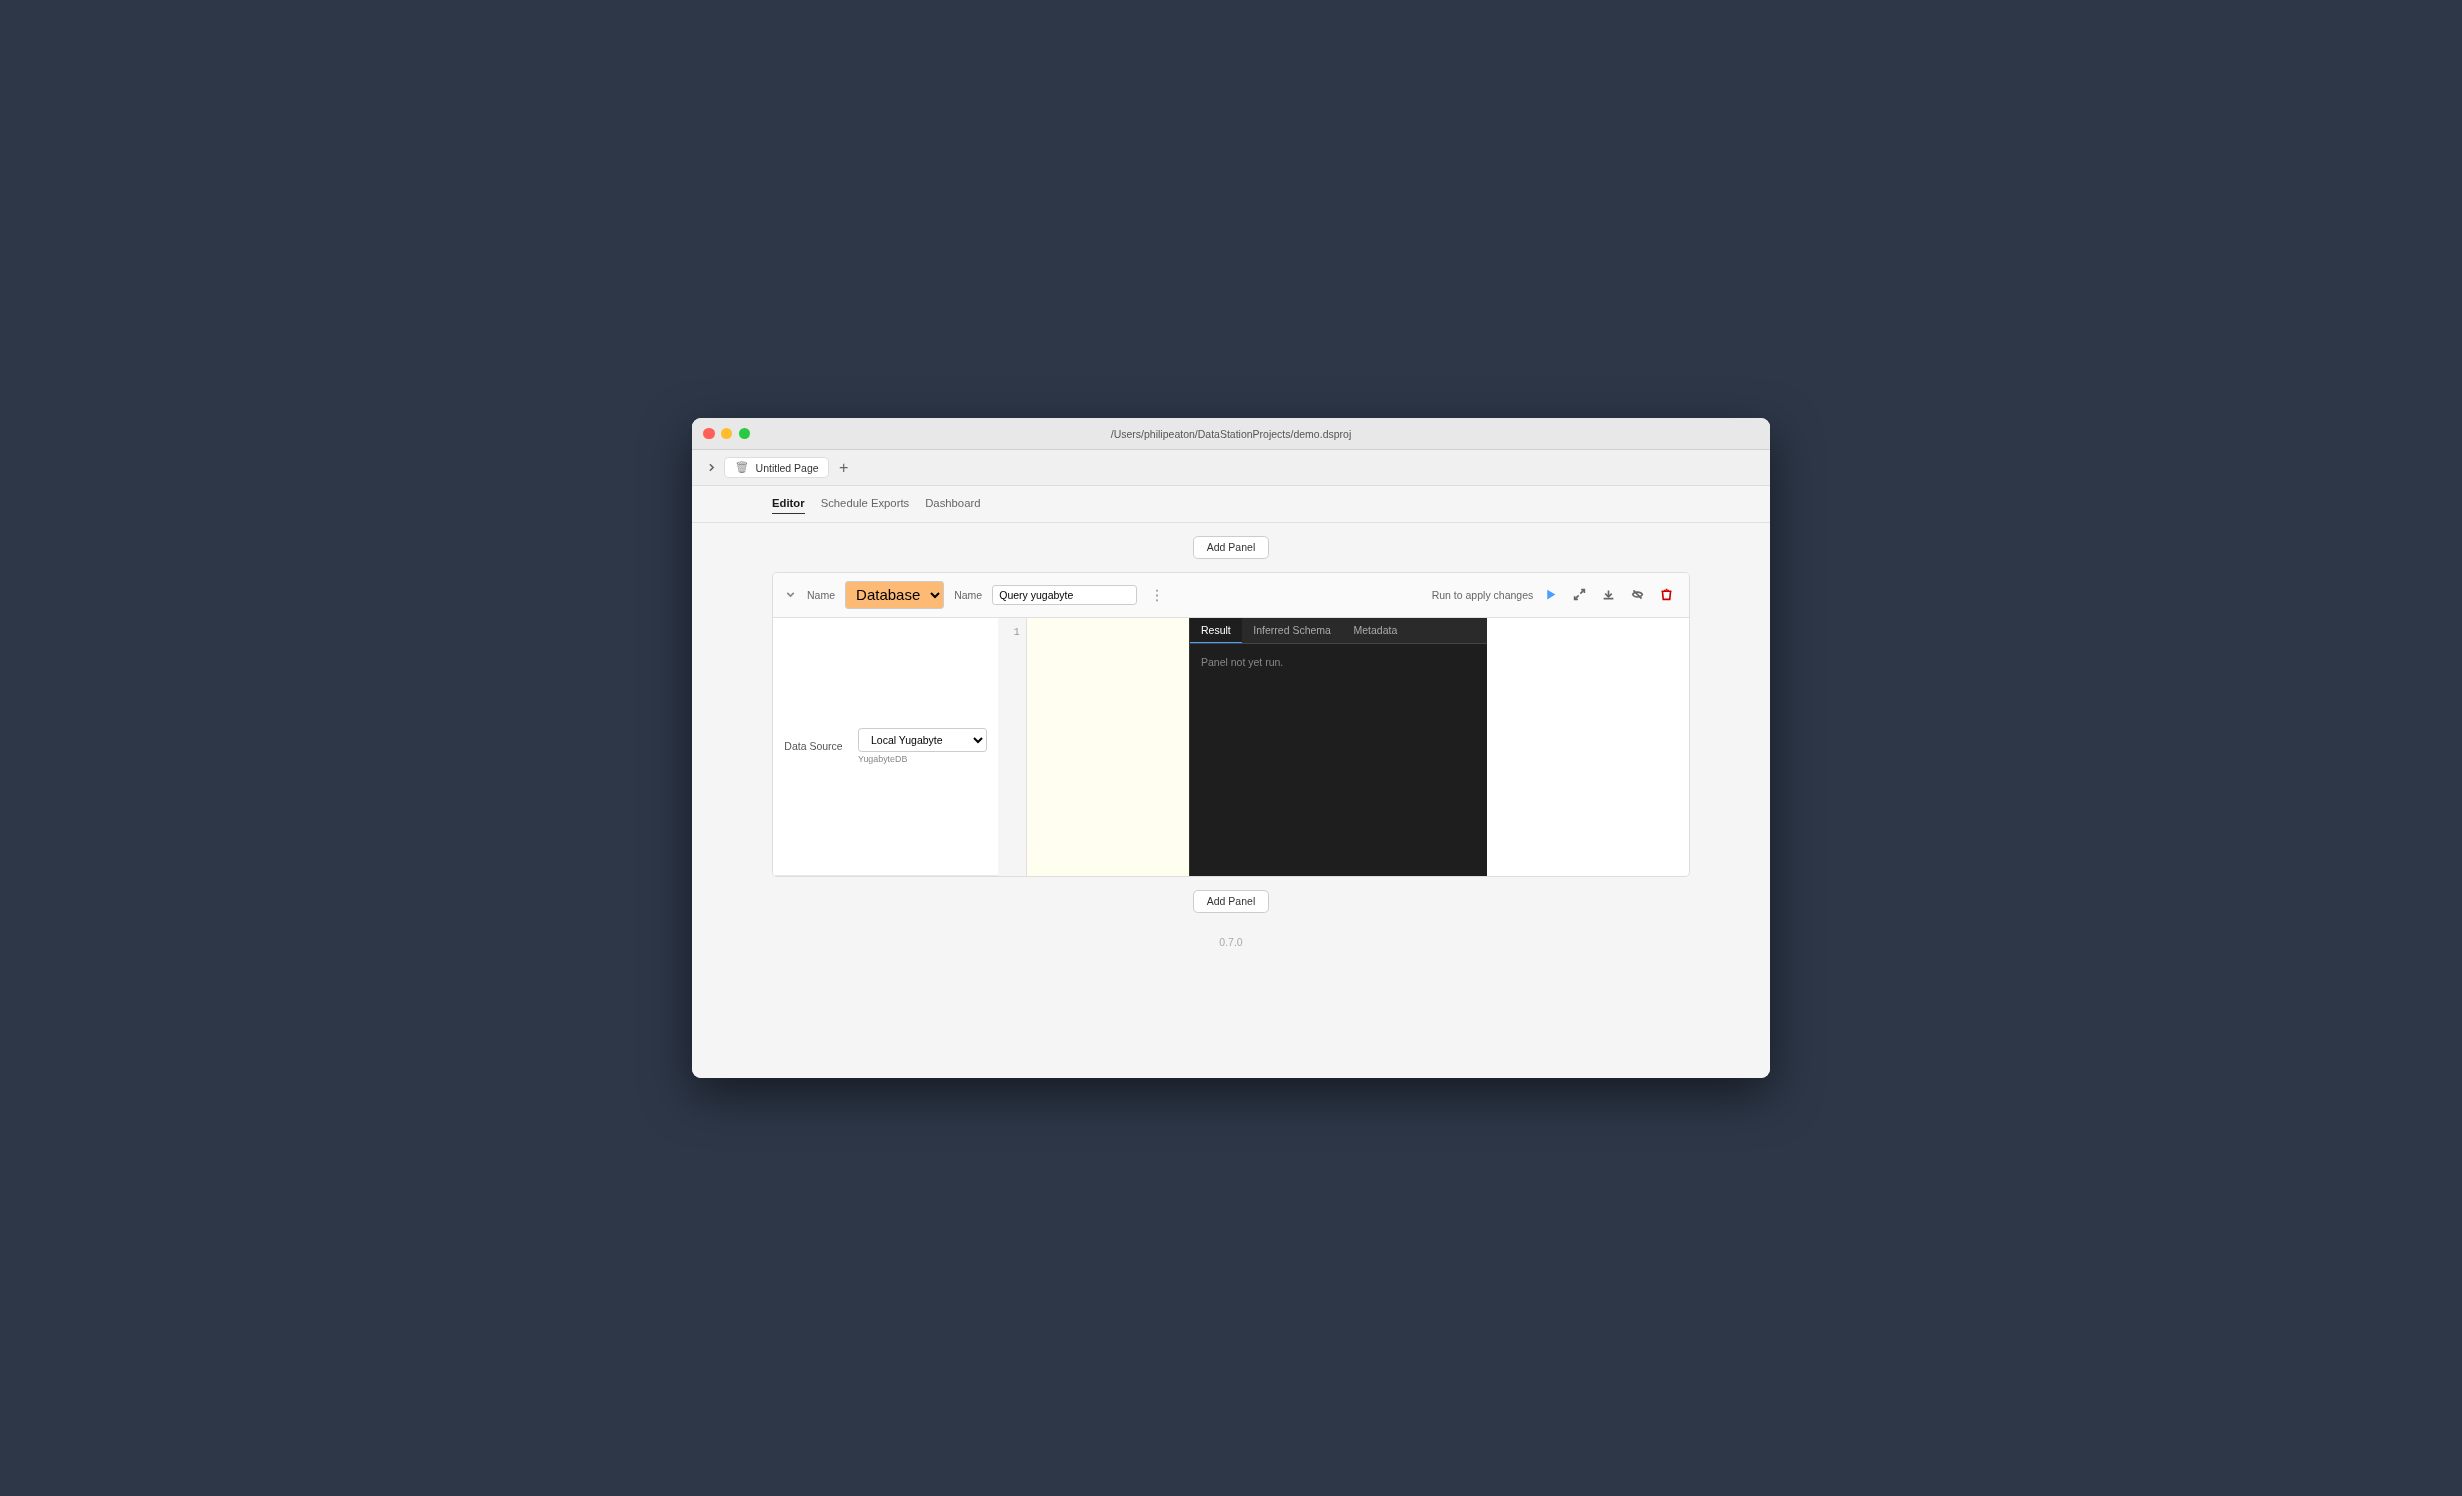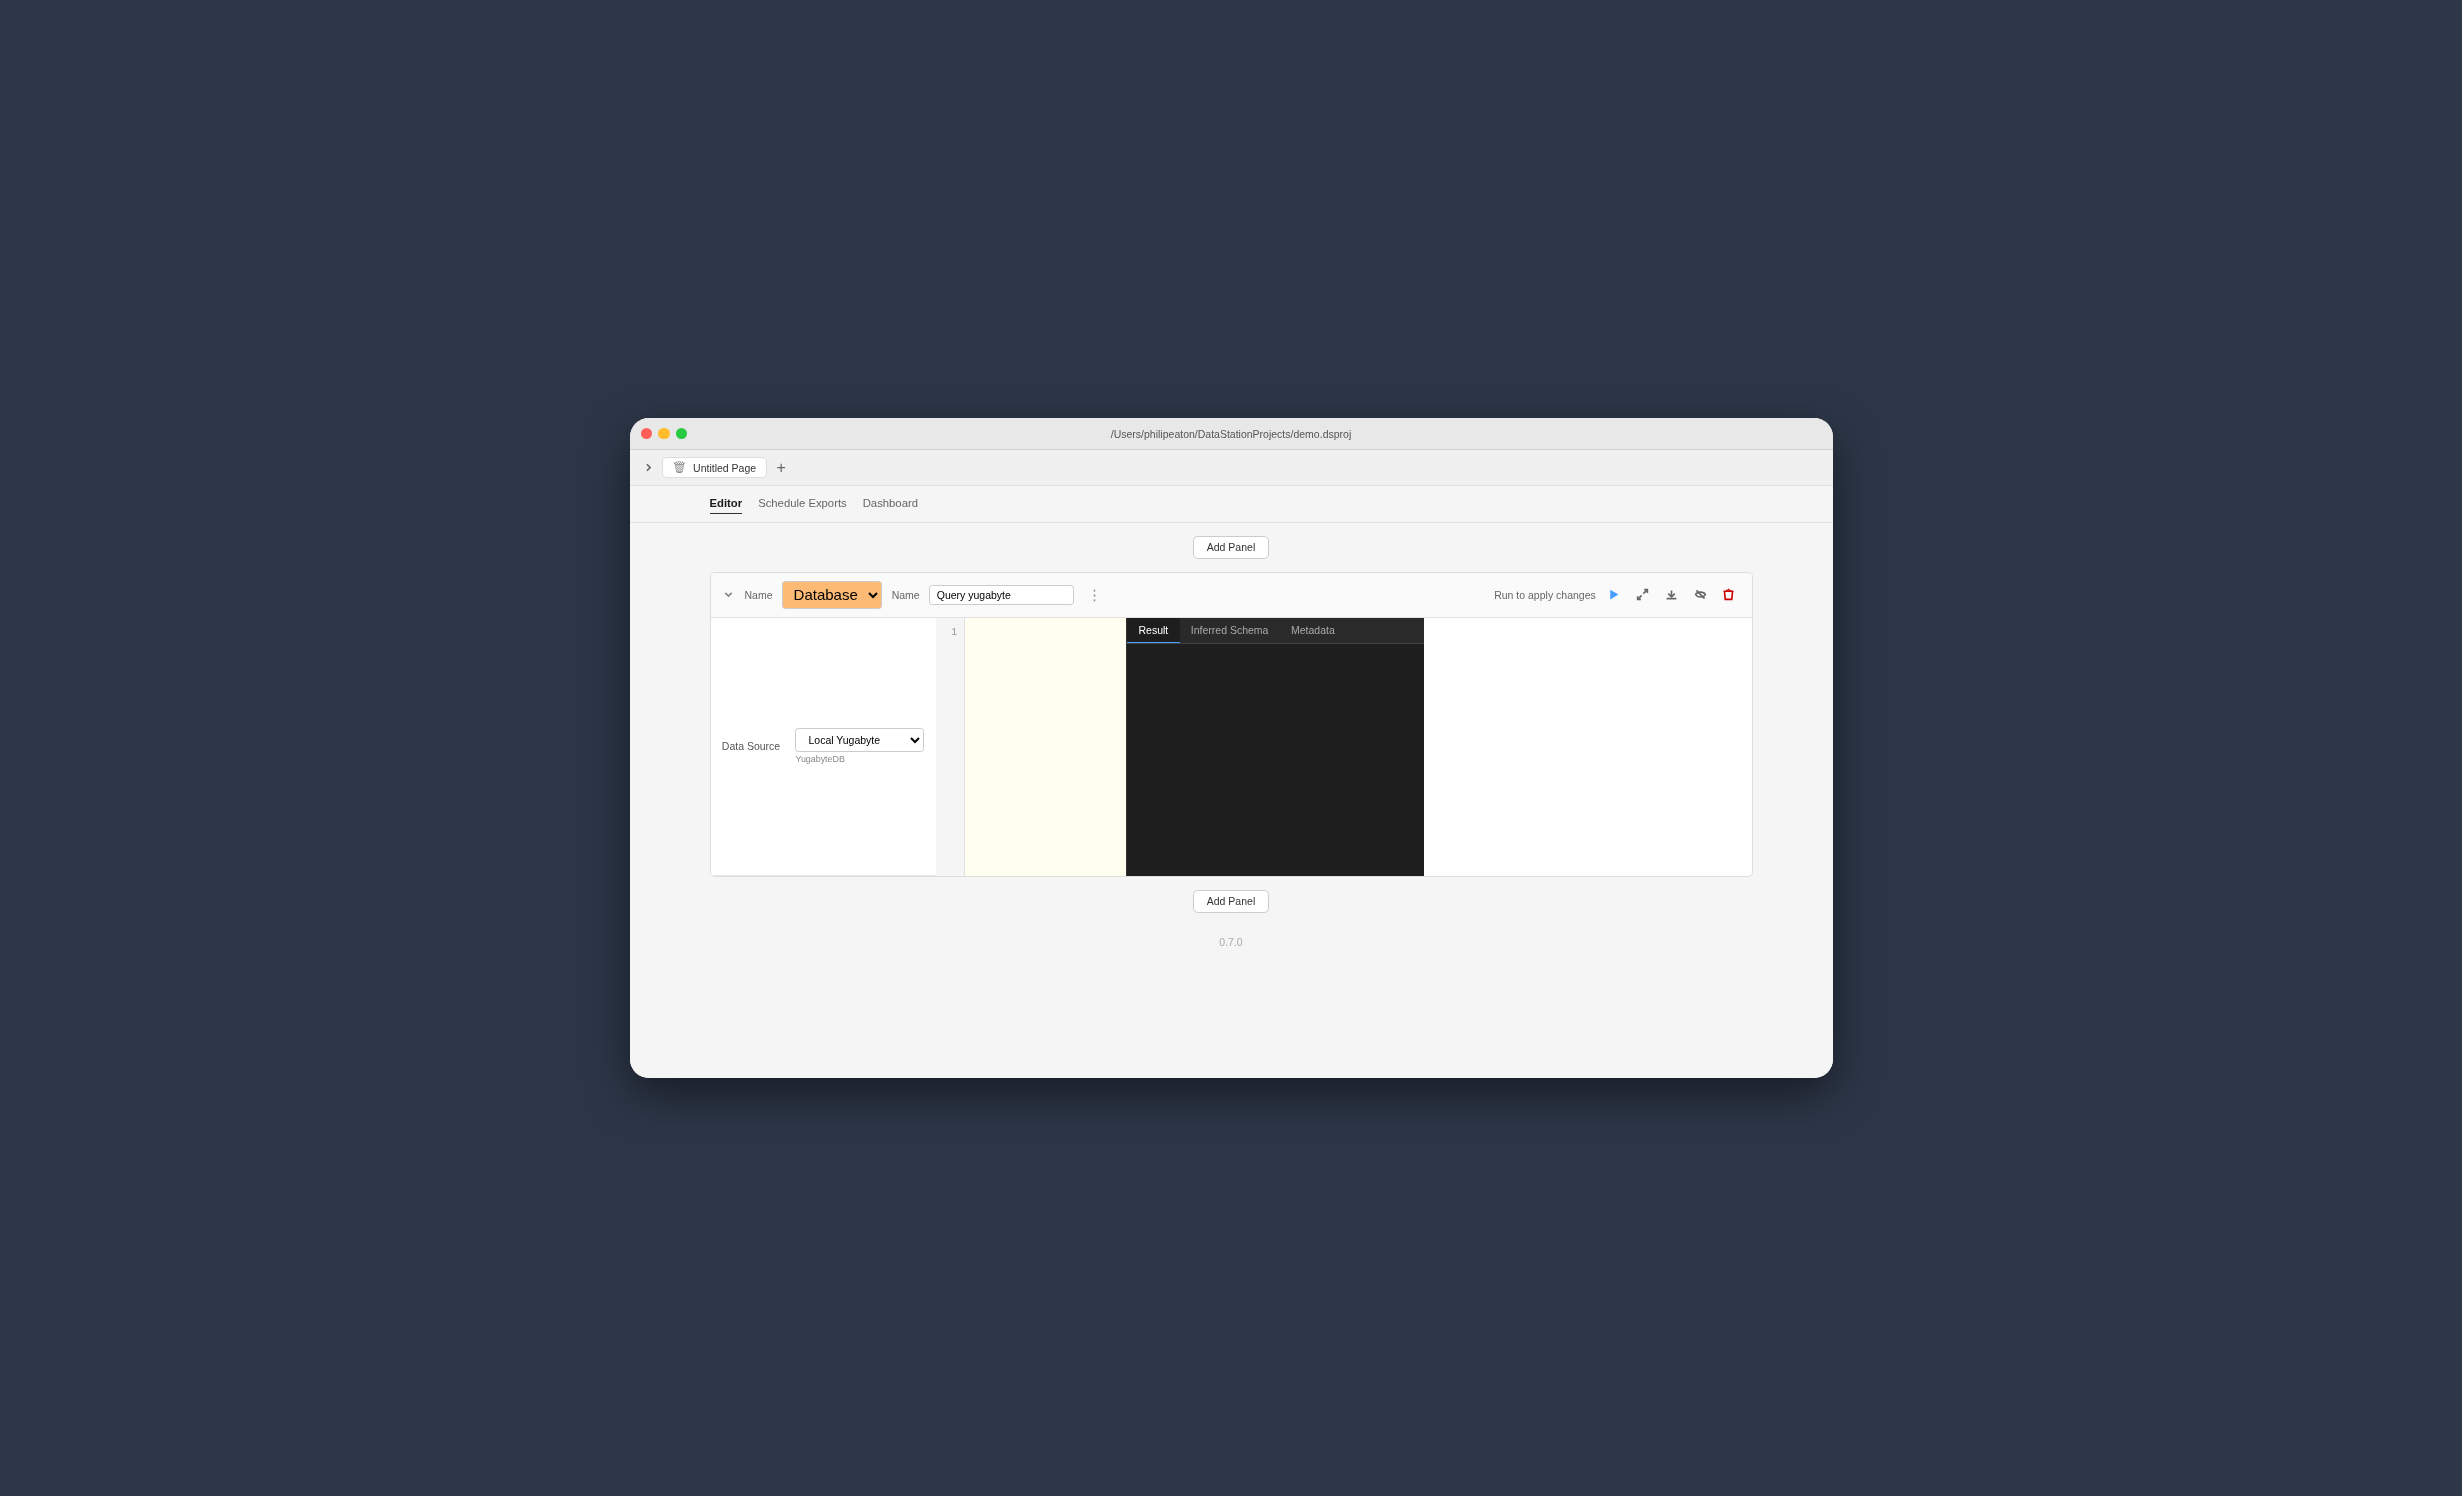--- a/index.html
+++ b/index.html
@@ -9,24 +9,24 @@
       font-family: -apple-system, BlinkMacSystemFont, 'Segoe UI', sans-serif;
       font-size: 11.3px;
       display: flex;
       justify-content: center;
       align-items: center;
       min-height: 100vh;
       padding: 16px;
     }
 
     .window {
-      width: 1203px;
+      width: 1078px;
       min-height: 660px;
       background: #f5f5f5;
-      border-radius: 19px;
+      border-radius: 9px;
       overflow: hidden;
       box-shadow: 0 16px 48px rgba(0,0,0,0.5);
       display: flex;
       flex-direction: column;
     }
 
     
     .titlebar {
       background: #e8e8e8;
       height: 32px;
@@ -503,20 +503,23 @@
                 <textarea class="code-editor" placeholder="" style=""></textarea>
               </div>
             </div>
 
             <div class="result-panel">
               <div class="result-tabs">
                 <div class="result-tab active">Result</div>
                 <div class="result-tab">Inferred Schema</div>
                 <div class="result-tab">Metadata</div>
               </div>
+              <div class="result-content">
+                <span>Panel not yet run.</span>
+              </div>
             </div>
           </div>
         </div>
       </div>
 
       <button class="add-panel-btn">Add Panel</button>
 
       <div class="footer">
         <span>0.7.0</span>
       </div>

